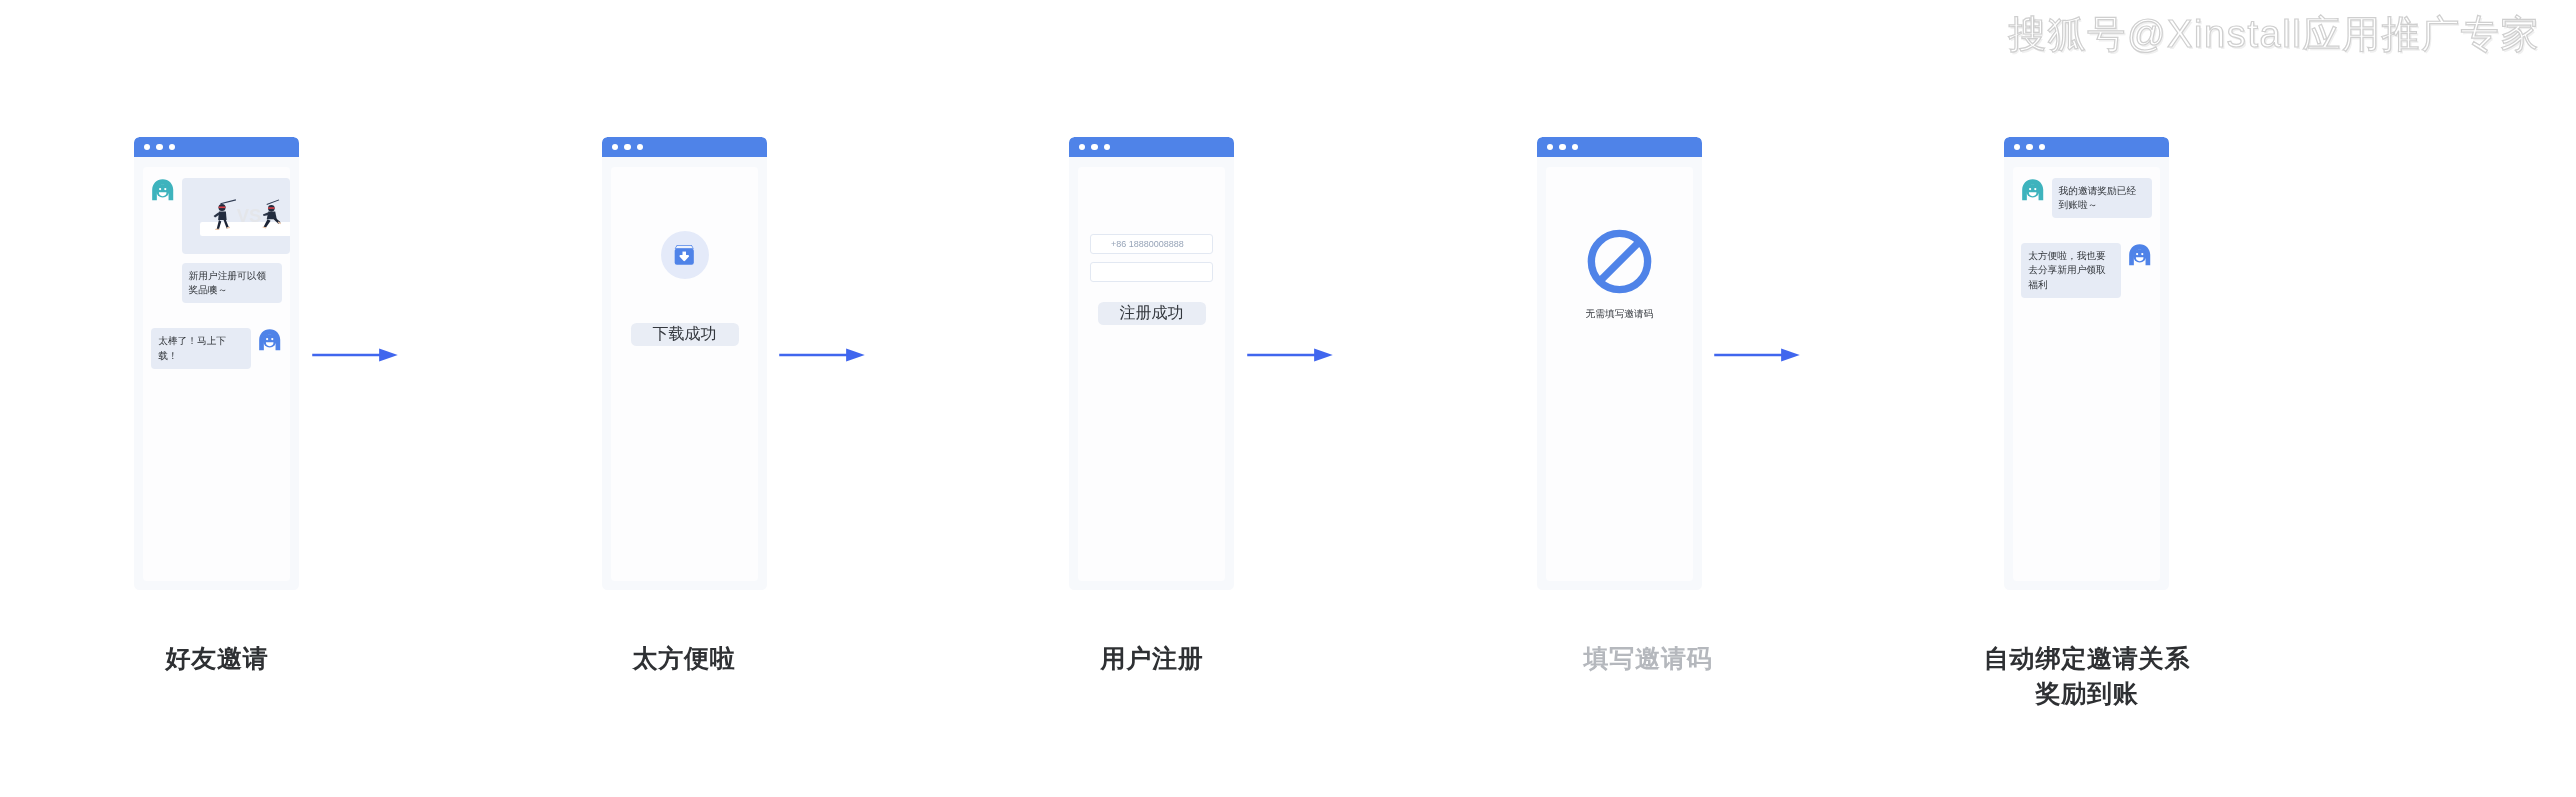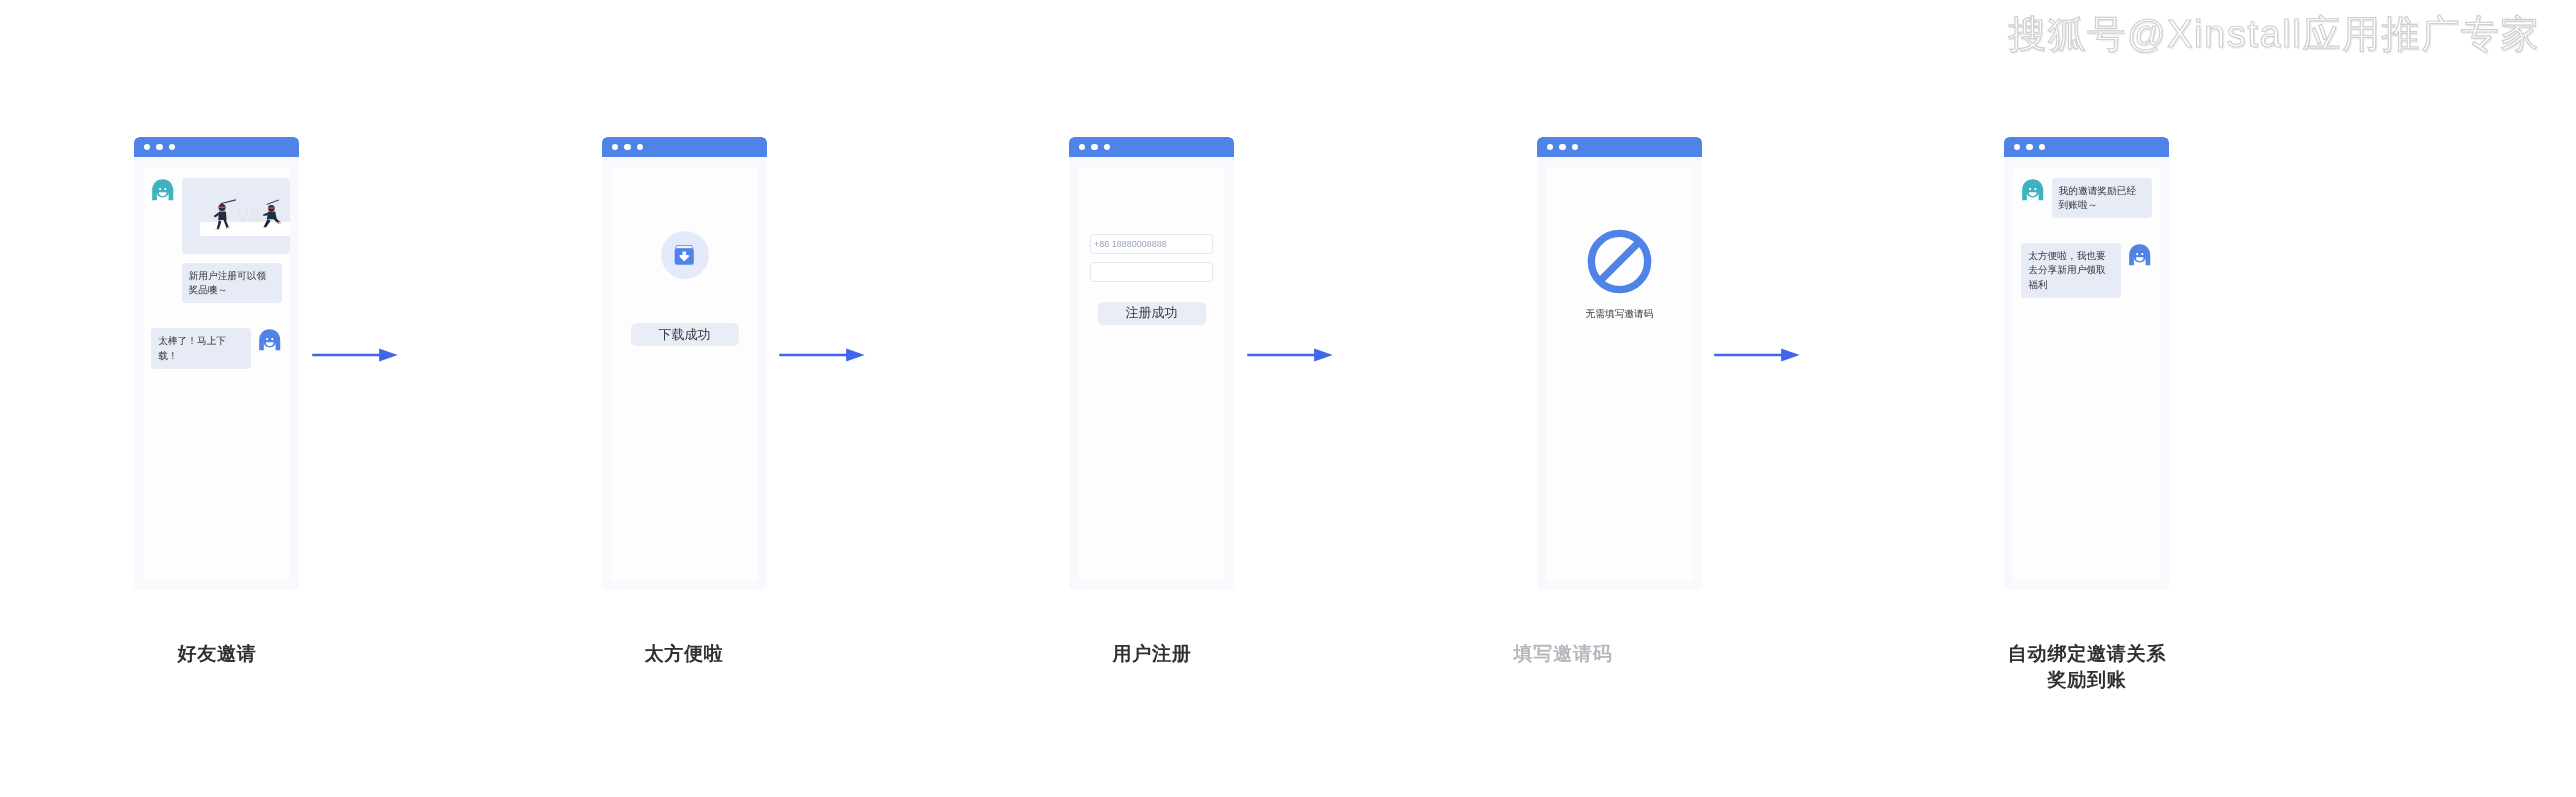--- a/index.html
+++ b/index.html
@@ -125,31 +125,31 @@
     background:#e4eaf9;
     display:flex;align-items:center;justify-content:center;
     margin-top:64px;
   }
   .pill{
     background:#e9edf5;
     border-radius:5.5px;
     width:108px;
     height:23.4px;
     display:flex;align-items:center;justify-content:center;
-    font-size:13px;
+    font-size:16px;
     color:#33373d;
   }
   .pill.btn-dl{margin-top:44px;}
   .field{
     width:123px;height:19.5px;
     border:0.8px solid #e2e8f2;
     border-radius:3.1px;
     box-sizing:border-box;
     display:flex;align-items:center;
-    padding-left:3px;
+    padding-left:20px;
     font-size:9px;
     color:#97a4b8;
     background:#ffffff;
   }
   .field.first{margin-top:67px;}
   .field.second{margin-top:8.6px;}
   .pill.btn-reg{margin-top:20px;}
   .ban-wrap{margin-top:61px;}
   .ban-label{
     margin-top:10px;
@@ -167,31 +167,31 @@
   .arrow-2{left:779px;}
   .arrow-3{left:1247px;}
   .arrow-4{left:1714px;}
 
   
   .caption{
     position:absolute;
     top:641px;
     width:234px;
     text-align:center;
-    font-size:19px;
+    font-size:25px;
     font-weight:700;
     color:#2e3033;
     line-height:1.38;
     letter-spacing:0.8px;
   }
   .caption.muted{color:#b5b8bd;}
   .cap-1{left:100px;}
   .cap-2{left:567px;}
   .cap-3{left:1035px;}
-  .cap-4{left:1446px;}
+  .cap-4{left:1531px;}
   .cap-5{left:1970px;}
 </style>
 </head>
 <body>
 
 <div class="watermark">搜狐号@Xinstall应用推广专家</div>
 
 <div class="flow">
 
   <div class="step step-1">

